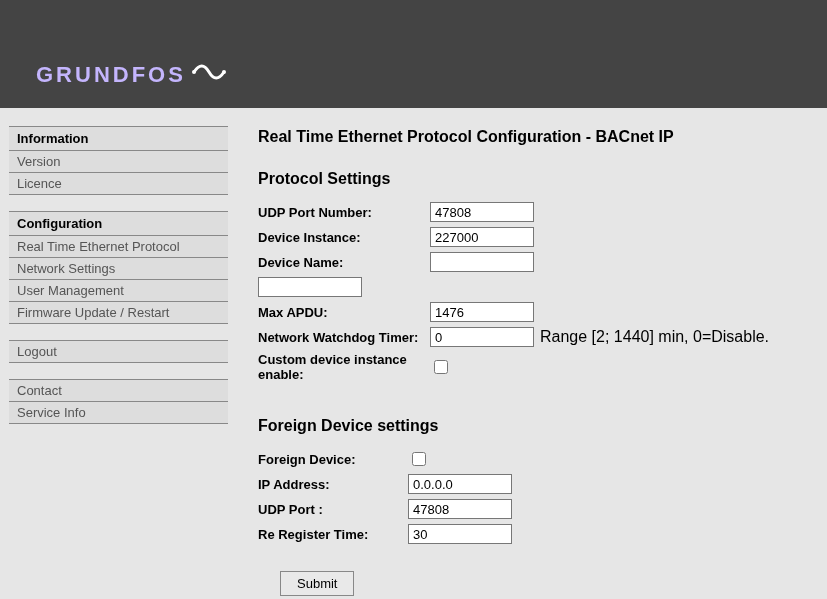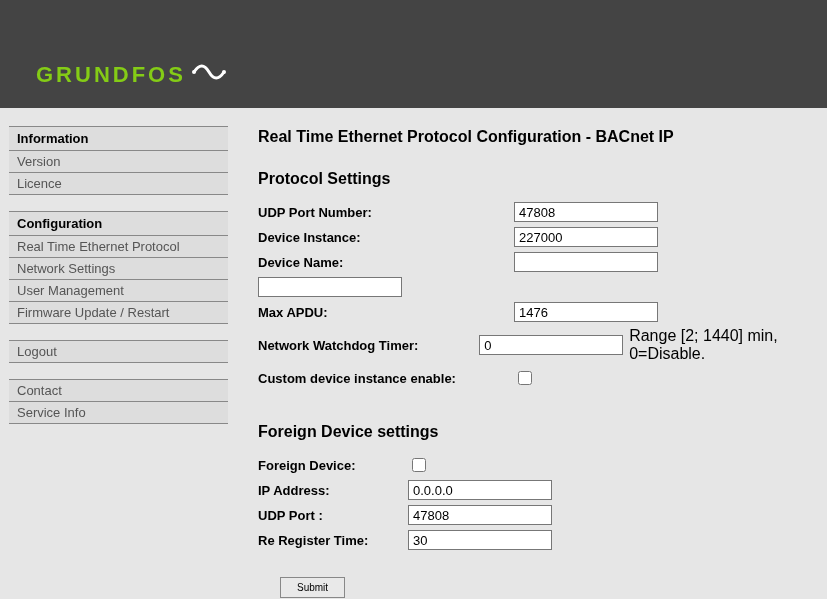--- a/index.html
+++ b/index.html
@@ -12,21 +12,21 @@
   }
   .header-bar {
     background: #444444;
     height: 108px;
     position: relative;
   }
   .logo {
     position: absolute;
     left: 36px;
     bottom: 16px;
-    color: #84cc16;
+    color: #c4b5fd;
     font-weight: bold;
     font-size: 22px;
     letter-spacing: 3px;
     display: flex;
     align-items: center;
   }
   .logo-icon {
     margin-left: 6px;
     display: inline-block;
   }
@@ -69,24 +69,24 @@
   h2 {
     font-size: 16px;
     font-weight: bold;
     margin: 0 0 14px 0;
   }
   .form-row {
     display: flex;
     align-items: center;
     margin-bottom: 5px;
   }
-  .label-col-1 { width: 256px; font-weight: bold; }
+  .label-col-1 { width: 172px; font-weight: bold; }
   .label-col-2 { width: 150px; font-weight: bold; }
   input[type=text] {
-    width: 144px;
+    width: 104px;
     height: 20px;
     border: 1px solid #777;
     padding: 1px 4px;
     font-size: 13px;
     background: #fff;
   }
   input[type=checkbox] {
     width: 14px;
     height: 14px;
     border: 1px solid #777;
@@ -96,21 +96,21 @@
     margin-left: 6px;
     color: #000;
   }
   .section-gap { height: 30px; }
   .submit-btn {
     margin-top: 22px;
     margin-left: 22px;
     padding: 4px 16px;
     border: 1px solid #888;
     background: #e9e9e9;
-    font-size: 10px;
+    font-size: 13px;
     cursor: pointer;
   }
 </style>
 </head>
 <body>
 
 <div class="header-bar">
   <div class="logo">
     <span>GRUNDFOS</span>
     <span class="logo-icon">

